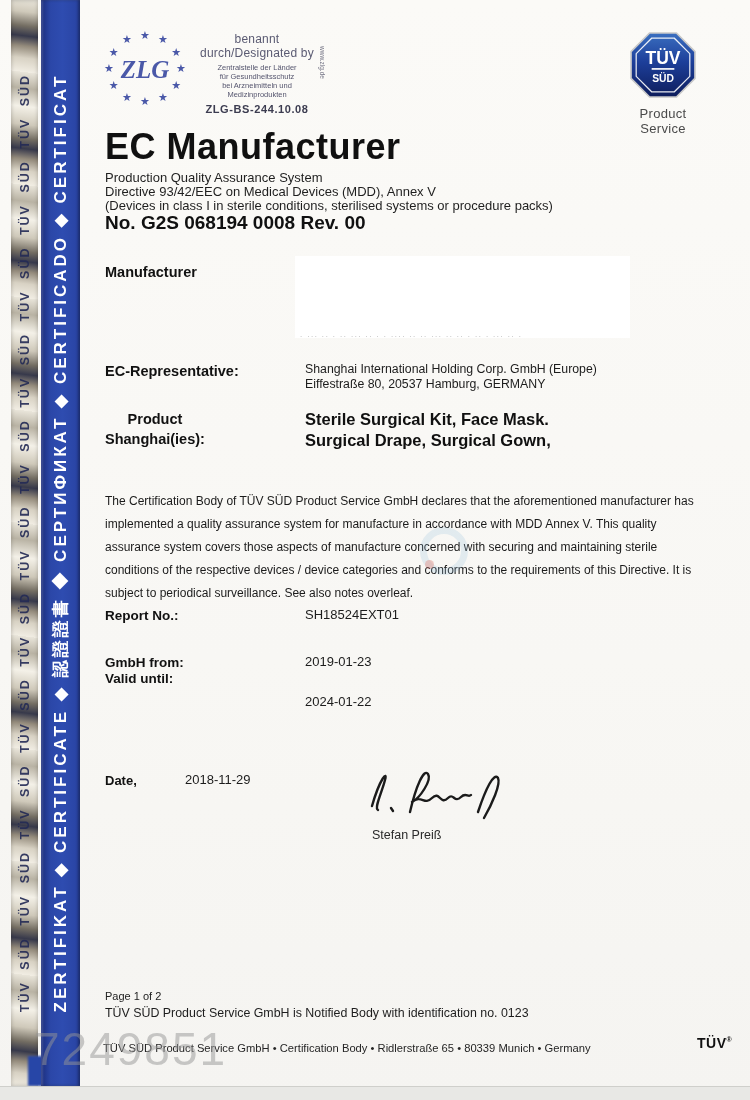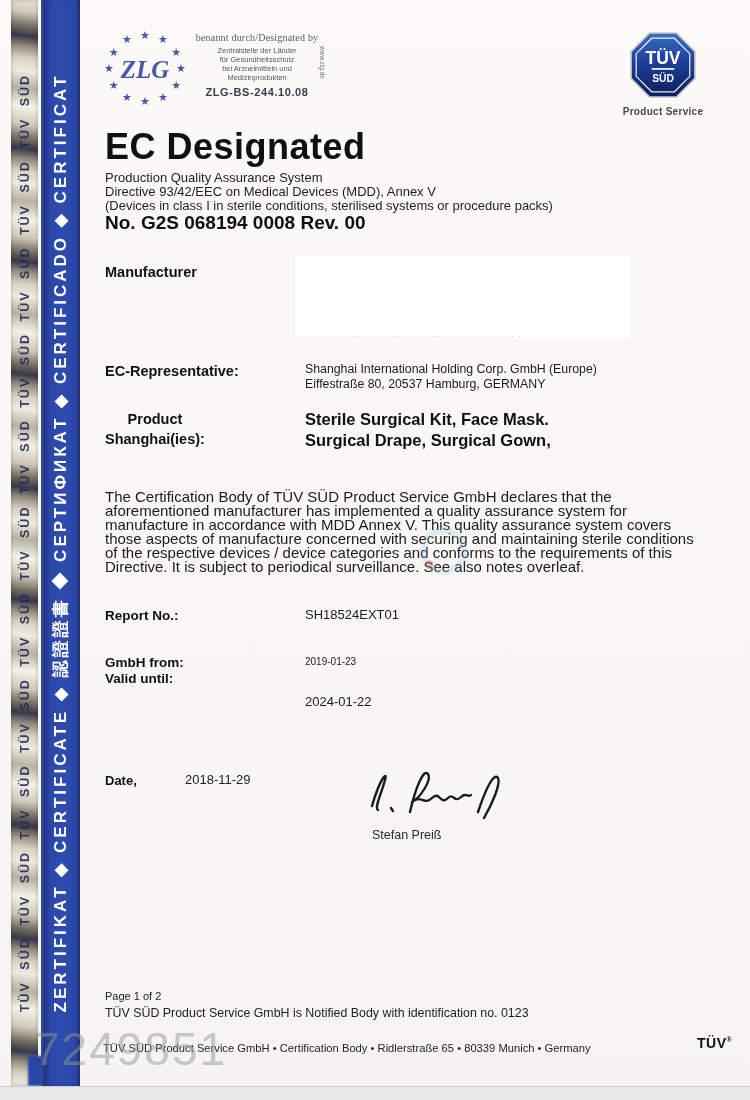--- a/index.html
+++ b/index.html
@@ -37,44 +37,44 @@
     position:absolute; left:41px; top:0; width:1086px; height:39px;
     transform-origin:0 0; transform:rotate(-90deg) translateX(-1086px);
     display:flex; align-items:center; justify-content:center;
     font-size:17px; font-weight:bold; letter-spacing:3px;
     color:#ffffff; white-space:nowrap; overflow:hidden;
   }
   
   .zlg-stamp { position:absolute; left:100px; top:28px; width:235px; height:88px; color:#4a55a4; }
   .zlg-svg { position:absolute; left:3px; top:2px; }
   .zlg-textblock { position:absolute; left:88px; top:4px; width:138px; text-align:center; color:#4f4f6e; }
-  .zlg-designated { font-size:10px; color:#5a5a72; margin-bottom:3px; letter-spacing:.2px;font-family:Liberation Serif, serif; }
+  .zlg-designated { font-size:12px; color:#5a5a72; margin-bottom:3px; letter-spacing:.2px; }
   .zlg-org { font-size:7.5px; line-height:9px; color:#55556e; }
   .zlg-code { font-size:11px; color:#3c3c50; margin-top:4px; letter-spacing:.6px; font-weight:bold; }
   .zlg-url {
     position:absolute; left:226px; top:18px; font-size:6.5px; color:#777788;
     transform:rotate(90deg); transform-origin:left top; white-space:nowrap;
   }
   
   .tuv-logo { position:absolute; left:618px; top:32px; width:90px; text-align:center; }
-  .tuv-caption { font-size:10px; color:#4a4a4a; margin-top:4px; letter-spacing:.3px;font-weight:bold; }
+  .tuv-caption { font-size:13px; color:#4a4a4a; margin-top:4px; letter-spacing:.3px; }
   
   .title { position:absolute; left:105px; top:126px; font-size:36px; font-weight:bold; letter-spacing:.5px; color:#101010; }
   .subtitle { position:absolute; left:105px; top:171px; font-size:13px; line-height:14.2px; color:#1f1f1f; }
   .cert-no { position:absolute; left:105px; top:212px; font-size:19px; font-weight:bold; color:#101010; }
   
   .label { position:absolute; left:105px; font-size:14.5px; font-weight:bold; color:#111; }
   .value { position:absolute; left:305px; font-size:12.3px; line-height:14.8px; color:#1c1c1c; }
   .value-bold { position:absolute; left:305px; font-size:16.5px; line-height:20.5px; font-weight:bold; color:#101010; }
   .white-redaction { position:absolute; left:295px; top:256px; width:335px; height:82px; background:#ffffff; }
   .redacted-remnant {
     position:absolute; left:300px; top:333px; width:320px; font-size:6.5px;
     color:#b5b5b5; letter-spacing:1.6px; filter:blur(.4px); white-space:nowrap; overflow:hidden;
   }
-  .declaration { position:absolute; left:105px; top:490px; width:590px; font-size:15px; line-height:14px; color:#1b1b1b; }
+  .declaration { position:absolute; left:105px; top:490px; width:590px; font-size:12px; line-height:23px; color:#1b1b1b; }
   
   .wm-circle {
     position:absolute; left:420px; top:527px; width:34px; height:34px; border-radius:50%;
     border:7px solid rgba(140,185,215,.38); opacity:.55;
   }
   .wm-circle::after {
     content:""; position:absolute; left:-2px; bottom:-1px; width:9px; height:9px;
     border-radius:50%; background:rgba(205,70,55,.5);
   }
   
@@ -143,21 +143,21 @@
       </defs>
       <polygon points="19,1 45,1 63,19 63,45 45,63 19,63 1,45 1,19" fill="url(#oct)" stroke="#c9c9c9" stroke-width="1.6"></polygon>
       <polygon points="21,6 43,6 58,21 58,43 43,58 21,58 6,43 6,21" fill="none" stroke="#ffffff" stroke-width="1.2" opacity=".9"></polygon>
       <text x="32" y="31" text-anchor="middle" font-size="17" font-weight="bold" fill="#ffffff" font-family="Liberation Sans, sans-serif">TÜV</text>
       <rect x="21" y="35" width="22" height="1.6" fill="#ffffff"></rect>
       <text x="32" y="48" text-anchor="middle" font-size="10" font-weight="bold" fill="#ffffff" font-family="Liberation Sans, sans-serif">SÜD</text>
     </svg>
     <div class="tuv-caption">Product Service</div>
   </div>
 
-  <div class="title">EC Designated</div>
+  <div class="title">EC Manufacturer</div>
   <div class="subtitle">
     <div>Production Quality Assurance System</div>
     <div>Directive 93/42/EEC on Medical Devices (MDD), Annex V</div>
     <div>(Devices in class I in sterile conditions, sterilised systems or procedure packs)</div>
   </div>
   <div class="cert-no">No. G2S 068194 0008 Rev. 00</div>
 
   <div class="white-redaction"></div>
   <div class="label" style="top:264px;">Manufacturer</div>
   <div class="redacted-remnant">· ··· ·· ·  ·· ··· ·· ·  · ···· ··  ·· ··· ·· ··  · ·· ·  ··· ·· ·</div>
@@ -176,21 +176,21 @@
     <div>Sterile Surgical Kit, Face Mask.</div>
     <div>Surgical Drape, Surgical Gown,</div>
   </div>
 
   <div class="declaration">The Certification Body of TÜV SÜD Product Service GmbH declares that the aforementioned manufacturer has implemented a quality assurance system for manufacture in accordance with MDD Annex V. This quality assurance system covers those aspects of manufacture concerned with securing and maintaining sterile conditions of the respective devices / device categories and conforms to the requirements of this Directive. It is subject to periodical surveillance. See also notes overleaf.</div>
   <div class="wm-circle"></div>
 
   <div class="label" style="top:608px; font-size:13.5px;">Report No.:</div>
   <div class="value" style="top:608px; font-size:13px;">SH18524EXT01</div>
   <div class="label" style="top:655px; font-size:13.5px;">GmbH from:</div>
-  <div class="value" style="top:655px; font-size:10px;">2019-01-23</div>
+  <div class="value" style="top:655px; font-size:13px;">2019-01-23</div>
   <div class="label" style="top:671px; font-size:13.5px;">Valid until:</div>
   <div class="value" style="top:671px; font-size:13px;margin-top:24px;">2024-01-22</div>
 
   <div class="label" style="top:773px; font-size:13px;">Date,</div>
   <div class="value" style="left:185px; top:773px; font-size:13px;">2018-11-29</div>
   <svg class="signature" width="160" height="64" viewBox="0 0 160 64">
     <path d="M14,46 C22,18 30,10 27,20 C24,32 16,48 20,50 M33,48 l2,3
              M52,52 C58,26 66,8 70,14 C74,20 62,38 54,42
              M54,42 C64,34 66,46 74,38 C82,30 82,46 90,38 C96,32 96,44 103,37 C108,32 110,38 113,35
              M120,52 C128,28 136,12 140,18 C143,24 134,44 126,58" fill="none" stroke="#1b1b1b" stroke-width="2.4" stroke-linecap="round" stroke-linejoin="round"></path>

